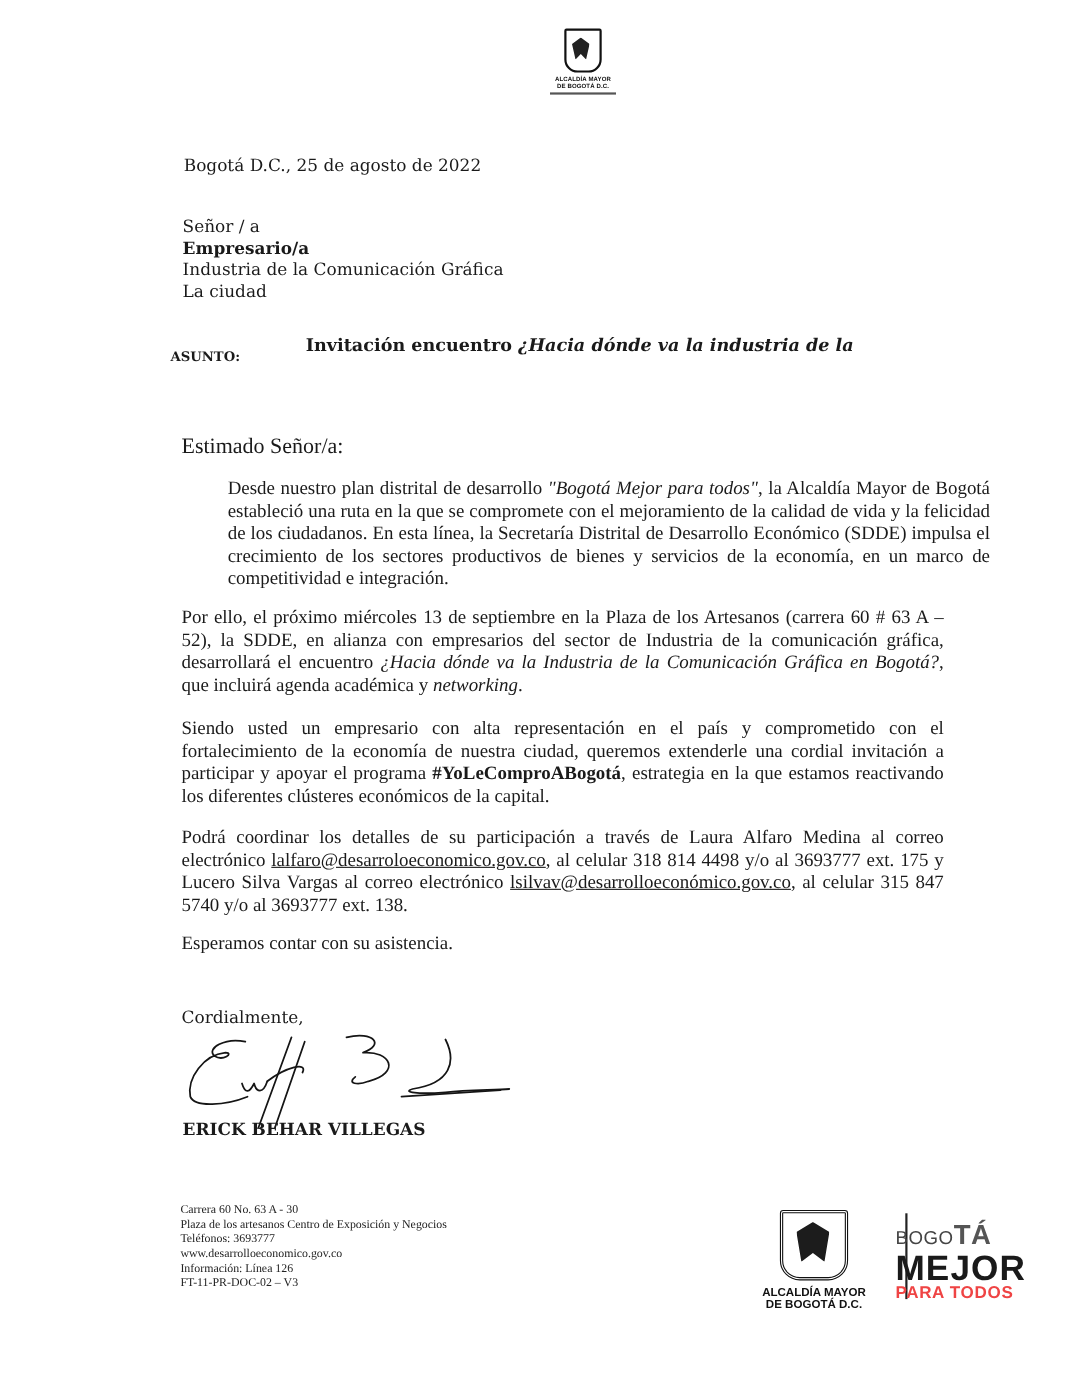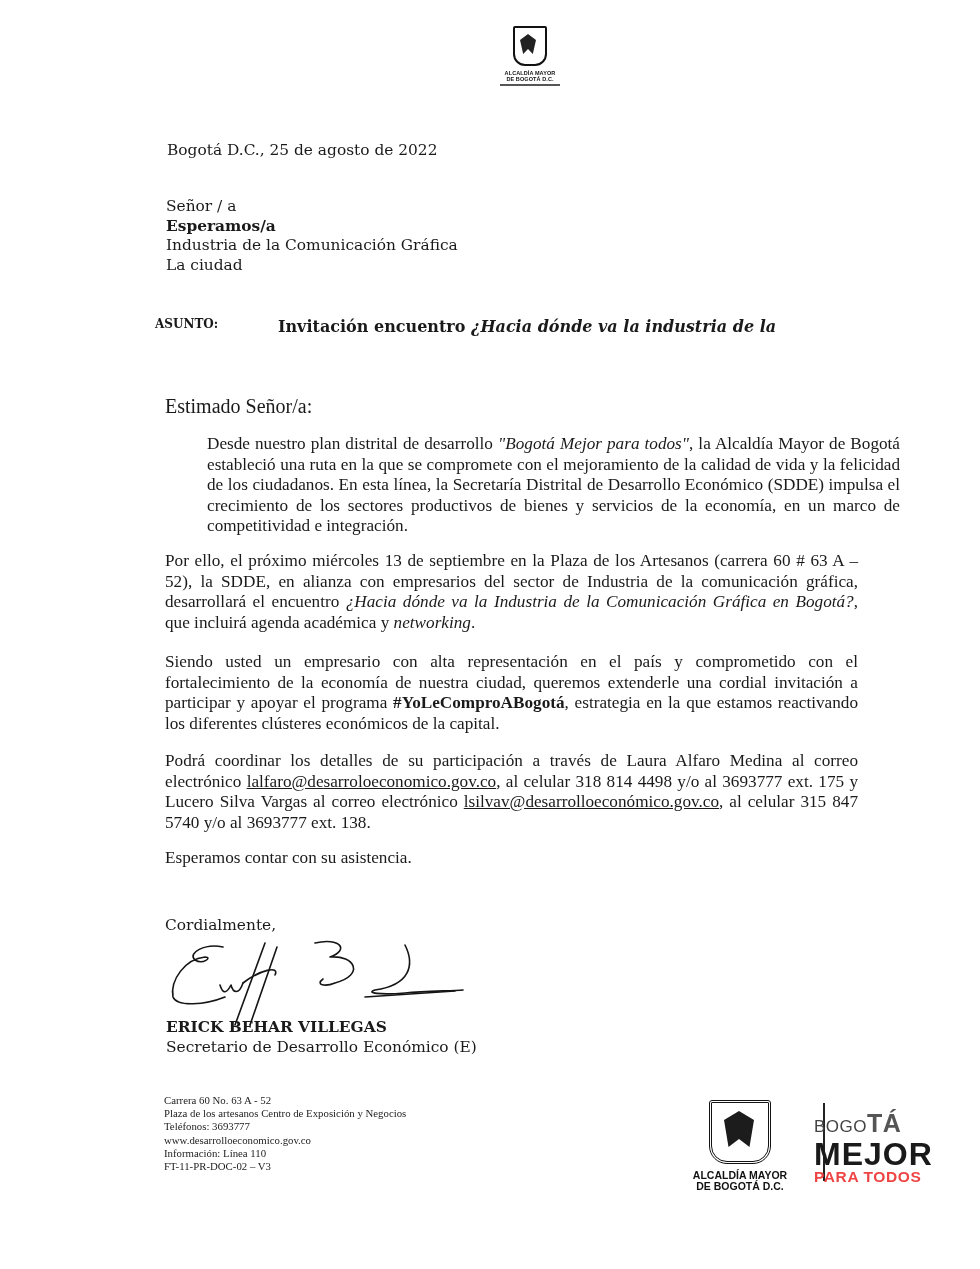--- a/index.html
+++ b/index.html
@@ -73,27 +73,27 @@
   <div class="crest"></div>
   <div class="tiny-caps" style="margin-top:4px;">ALCALDÍA MAYOR</div>
   <div class="tiny-caps">DE BOGOTÁ D.C.</div>
   <div class="tiny-line"></div>
 </div>
 
 <div class="abs georgia" style="left:167px; top:141px;">Bogotá D.C., 25 de agosto de 2022</div>
 
 <div class="abs georgia" style="left:166px; top:197px; line-height:19.5px;">
   <div>Señor / a</div>
-  <div class="bold">Esperamos/a</div>
+  <div class="bold">Empresario/a</div>
   <div>Industria de la Comunicación Gráfica</div>
   <div>La ciudad</div>
 </div>
 
 <div class="abs georgia bold" style="left:155px; top:317px; font-size:12px;">ASUNTO:</div>
-<div class="abs georgia bold" style="left:278px; top:317px; font-size:16px; line-height:20px; width:520px;">
+<div class="abs georgia bold" style="left:278px; top:304px; font-size:16px; line-height:20px; width:520px;">
   <div><span>Invitación encuentro </span><span class="ital">¿Hacia dónde va la industria de la</span></div>
 </div>
 
 <div class="abs serif" style="left:165px; top:395px; font-size:20px;">Estimado Señor/a:</div>
 
 <div class="abs body-text" style="left:165px; top:434px; width:693px;margin-left:42px;">
   <span>Desde nuestro plan distrital de desarrollo </span><span class="ital">"Bogotá Mejor para todos"</span><span>, la Alcaldía Mayor de Bogotá estableció una ruta en la que se compromete con el mejoramiento de la calidad de vida y la felicidad de los ciudadanos. En esta línea, la Secretaría Distrital de Desarrollo Económico (SDDE) impulsa el crecimiento de los sectores productivos de bienes y servicios de la economía, en un marco de competitividad e integración.</span>
 </div>
 
 <div class="abs body-text" style="left:165px; top:551px; width:693px;">
@@ -120,29 +120,28 @@
     <path d="M112 12 L 85 90"></path>
     <path d="M78 48 C 95 35, 115 30, 110 40"></path>
     <path d="M150 8 C 175 2, 185 15, 165 22 C 190 20, 200 40, 170 48 C 160 52, 150 50, 158 44"></path>
     <path d="M240 10 C 250 30, 245 50, 210 55 C 200 58, 215 60, 240 58 C 260 56, 285 56, 298 55"></path>
     <path d="M200 62 C 230 60, 260 58, 290 56"></path>
   </g>
 </svg>
 
 <div class="abs georgia" style="left:166px; top:1017px; line-height:20px;">
   <div class="bold">ERICK BEHAR VILLEGAS</div>
-  <div>Secretario de Desarrollo Económico (E)</div>
 </div>
 
 <div id="footer-address" class="abs">
-  <div>Carrera 60 No. 63 A - 52</div>
+  <div>Carrera 60 No. 63 A - 30</div>
   <div>Plaza de los artesanos Centro de Exposición y Negocios</div>
   <div>Teléfonos: 3693777</div>
   <div>www.desarrolloeconomico.gov.co</div>
-  <div>Información: Línea 110</div>
+  <div>Información: Línea 126</div>
   <div>FT-11-PR-DOC-02 – V3</div>
 </div>
 
 <div id="footer-crest" class="abs">
   <div class="crest-lg"></div>
   <div class="footer-caps">ALCALDÍA MAYOR</div>
   <div class="footer-caps" style="margin-top:0;">DE BOGOTÁ D.C.</div>
 </div>
 
 <div id="footer-divider" class="abs"></div>

